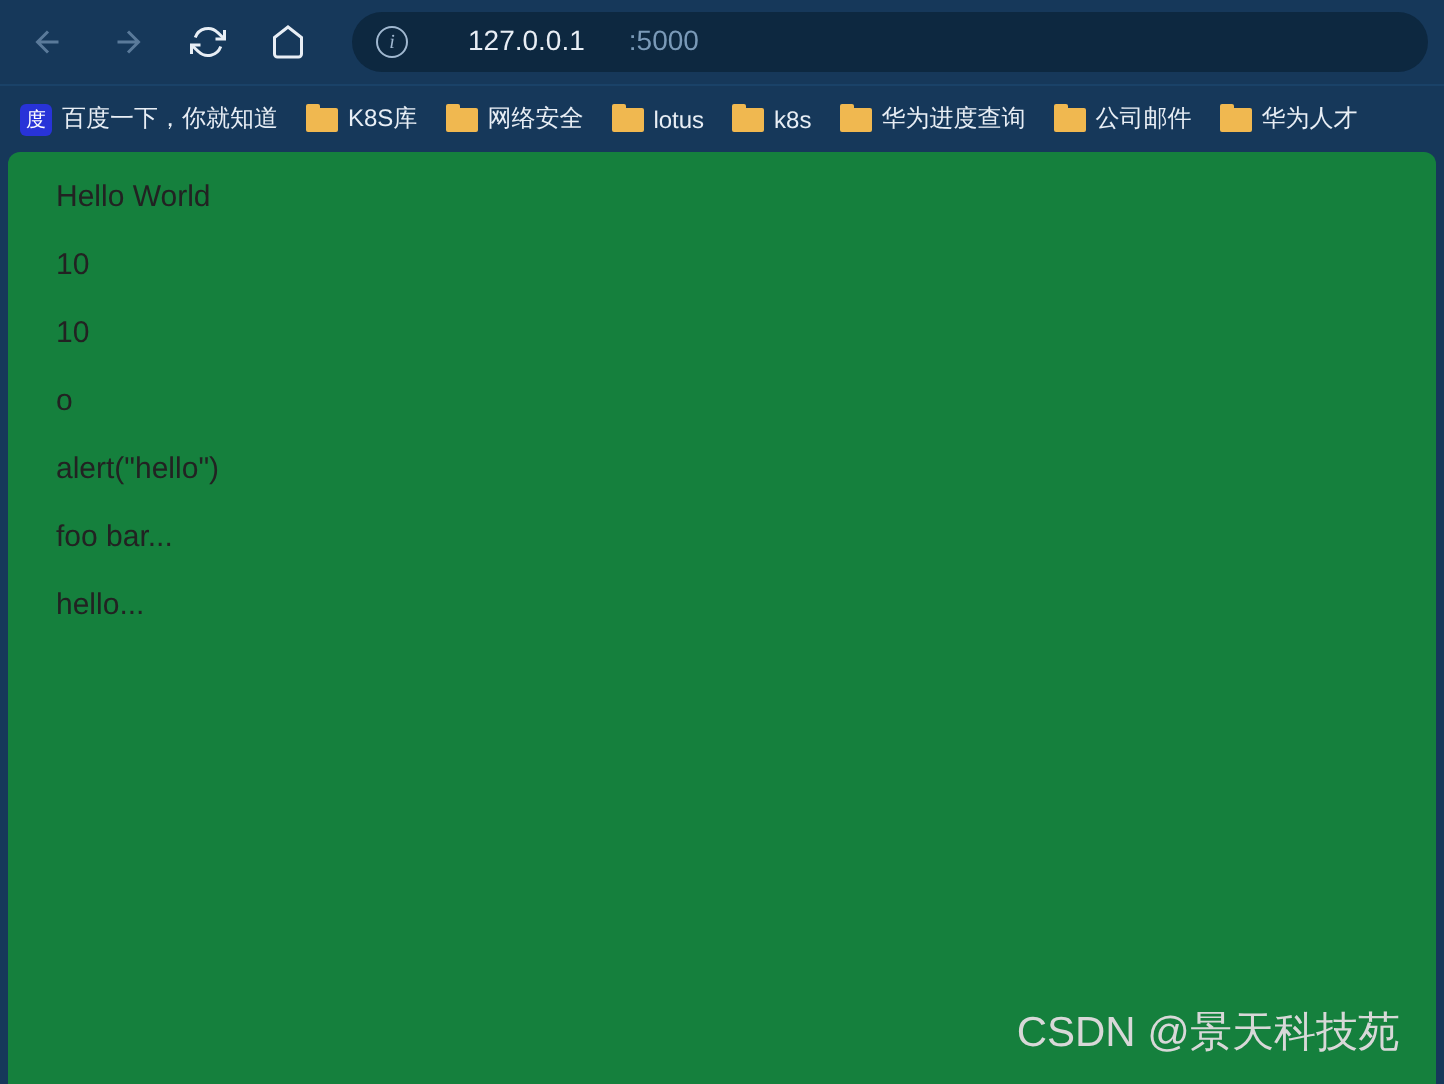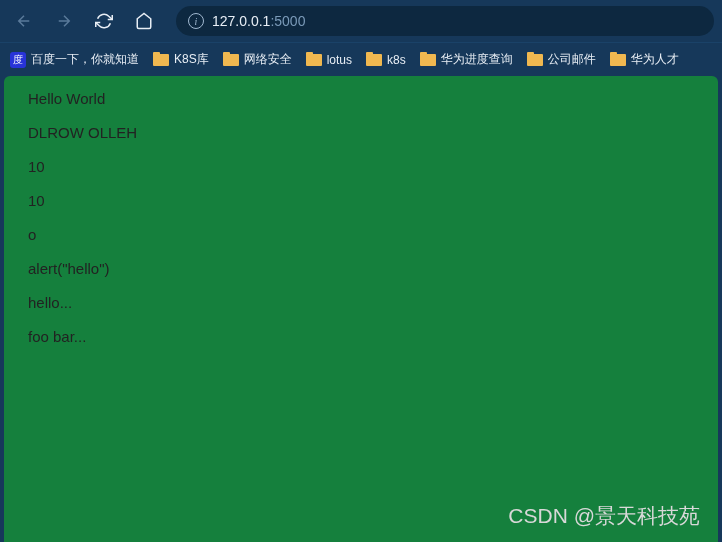--- a/index.html
+++ b/index.html
@@ -46,21 +46,21 @@
       border: 1.5px solid #a0b8d0;
       border-radius: 50%;
       display: flex;
       align-items: center;
       justify-content: center;
       font-size: 10px;
       color: #a0b8d0;
       font-style: italic;
       font-family: serif;
     }
-    .url-text { color: #e8eef5; font-size: 14px; }
+    .url-text { color: #e8eef5; font-size: 14px; margin-left: 22px; }
     .url-port { color: #7a9ab8; }
     .bookmark-bar {
       height: 34px;
       background: #16385a;
       display: flex;
       align-items: center;
       padding: 0 10px;
       gap: 14px;
       border-top: 1px solid #1a4268;
     }
@@ -186,21 +186,20 @@
     <span>公司邮件</span>
   </div>
   <div class="bookmark-item">
     <span class="folder-icon"></span>
     <span>华为人才</span>
   </div>
 </div>
 
 <div class="content-area">
   <p>Hello World</p>
-  <p>DLROW OLLEH</p>
   <p>10</p>
   <p>10</p>
   <p>o</p>
   <p>alert("hello")</p>
+  <p>foo bar...</p>
   <p>hello...</p>
-  <p>foo bar...</p>
   <div class="watermark">CSDN @景天科技苑</div>
 </div>
 
 </body></html>

